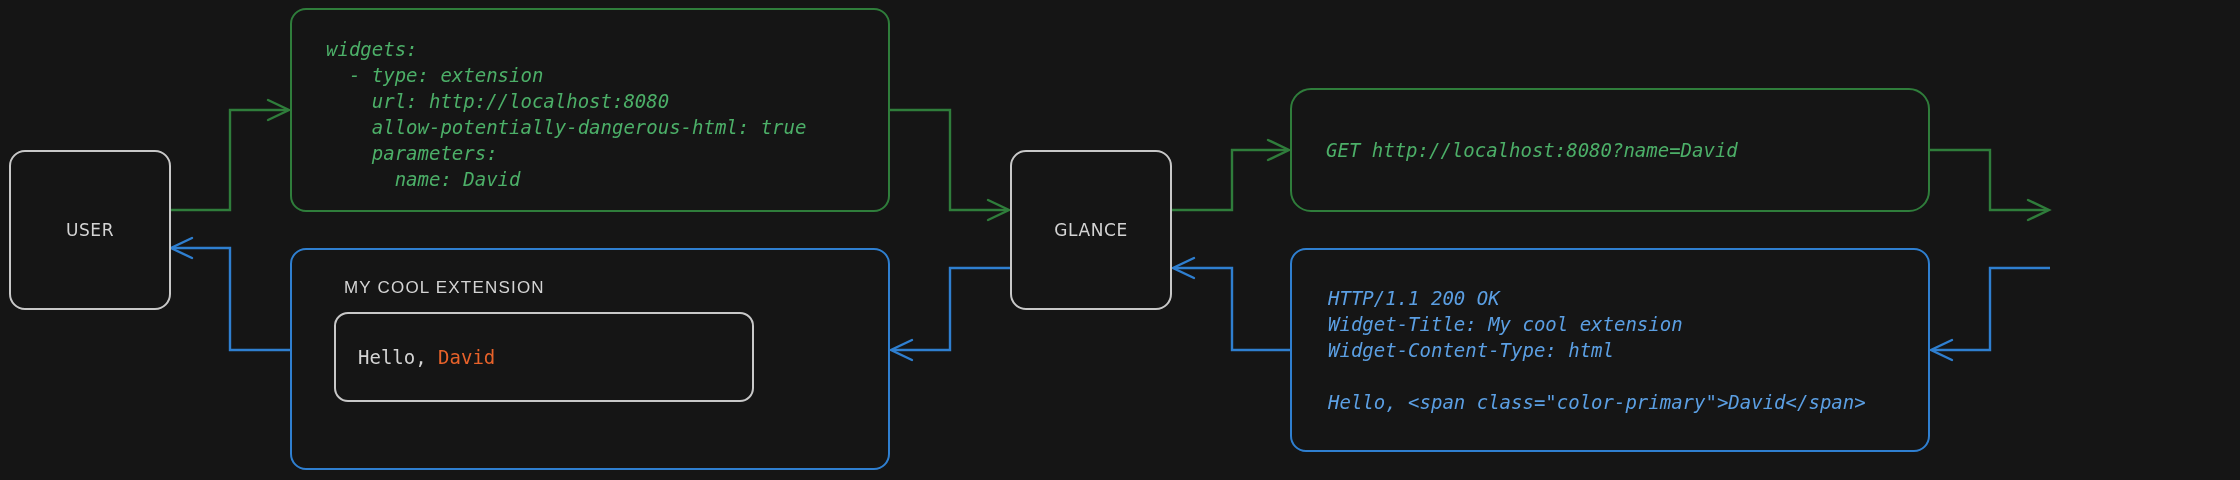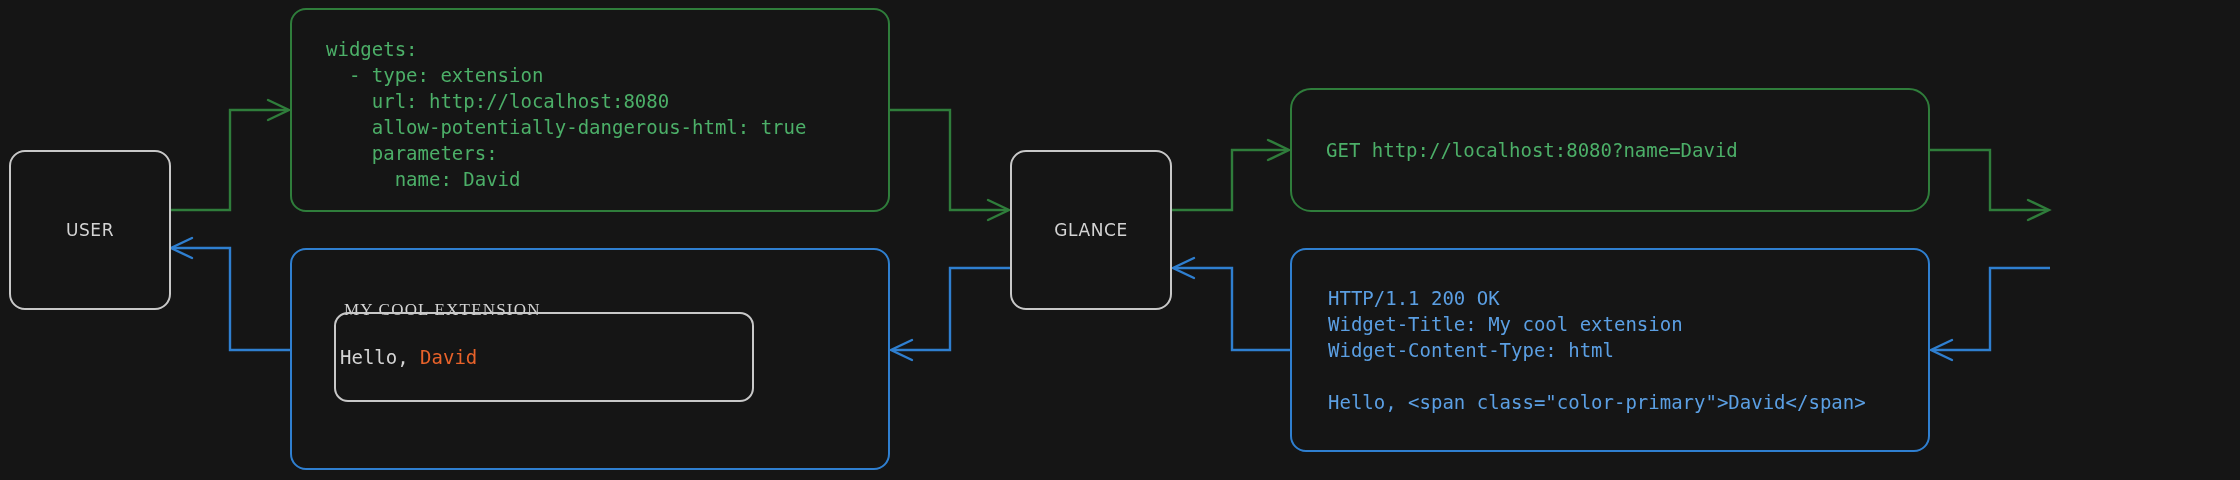--- a/index.html
+++ b/index.html
@@ -48,53 +48,53 @@
     padding: 26px 34px;
   }
   .codebox.green { border-color: #2f7d3b; }
   .codebox.blue  { border-color: #2f7fd0; padding-left: 36px; }
   .code {
     margin: 0;
     white-space: pre;
     font-family: "DejaVu Sans Mono", "Liberation Mono", monospace;
     font-size: 19px;
     line-height: 26px;
+    font-style: italic;
   }
   .code.green { color: #4caf68; }
   .code.blue  { color: #5b9fe3; }
 
   .widget-card {
     position: absolute;
     box-sizing: border-box;
     border: 2px solid #2f7fd0;
     border-radius: 16px;
     background: #151515;
   }
   .widget-title {
     position: absolute;
     left: 52px;
     top: 28px;
     color: #d4d4d4;
-    font-family: Liberation Serif, serif;
+    font-family: Liberation Sans, sans-serif;
     font-size: 17px;
     letter-spacing: 1.2px;
-    margin-top: 22px;
   }
   .widget-inner {
     position: absolute;
     left: 42px;
     top: 62px;
     width: 420px;
     height: 90px;
     box-sizing: border-box;
     border: 2px solid #c8c8c8;
     border-radius: 14px;
     display: flex;
     align-items: center;
-    padding-left: 4px;
+    padding-left: 22px;
   }
   .widget-inner-text {
     color: #d4d4d4;
     font-family: "DejaVu Sans Mono", "Liberation Mono", monospace;
     font-size: 19px;
   }
   .accent-name { color: #e8622a; }
 </style>
 </head>
 <body>

